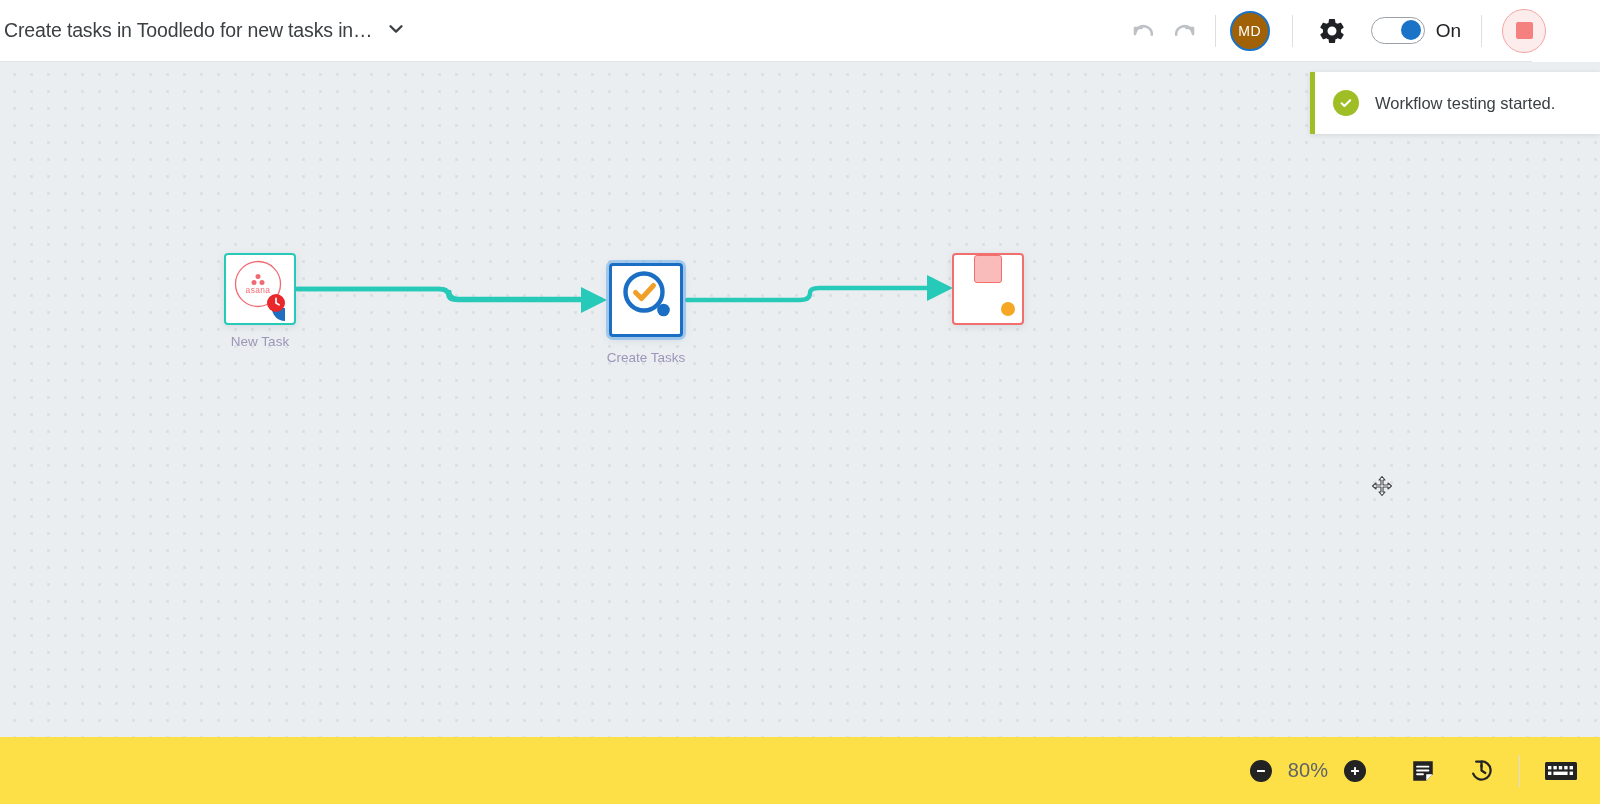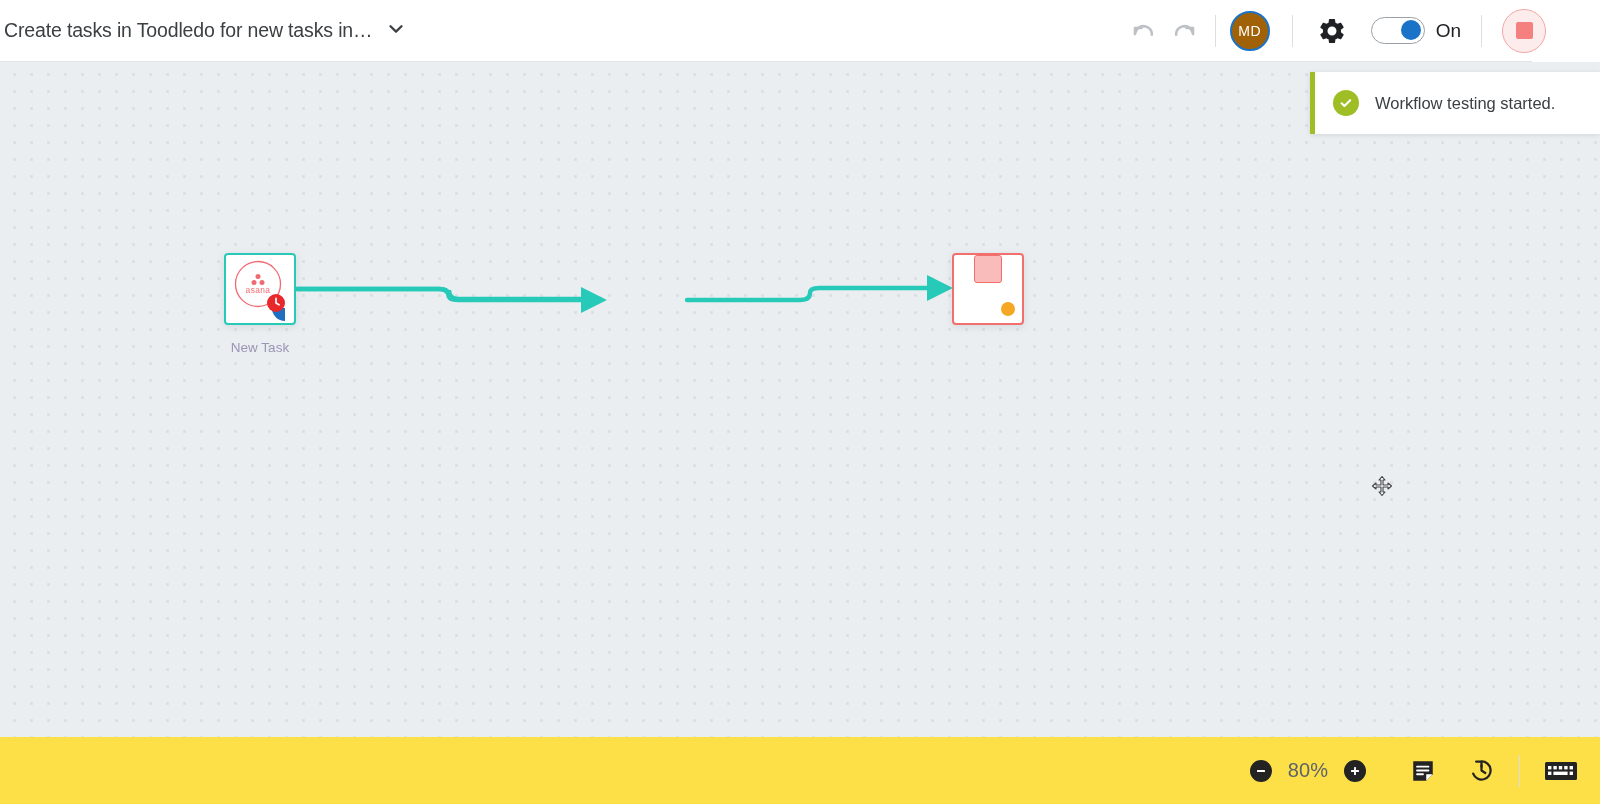--- a/index.html
+++ b/index.html
@@ -127,21 +127,21 @@
     border:3px solid #1a6fc4;
     box-shadow:0 0 0 3px rgba(110,175,235,0.55), 0 2px 8px rgba(110,140,170,0.25);
     width:74px; height:74px;
   }
   .node-stop {
     border:2.2px solid #f1706e;
     box-shadow:0 2px 7px rgba(120,130,140,0.18);
   }
   .node-label {
     position:absolute; left:50%; transform:translateX(-50%);
-    top:85px; white-space:nowrap;
+    top:79px; white-space:nowrap;
     font-size:13.5px; color:#9a96b8;
     user-select:none;
   }
   .node-action .node-label { top:84px; }
 
   
   .bottombar {
     position:absolute; left:0; top:737px;
     width:1600px; height:67px;
     background:#fde047;
@@ -267,20 +267,28 @@
         <path d="M6 14 A13 13 0 0 0 19 27 L19 14 Z" fill="#1f6fc0"></path>
       </svg>
 
       <svg width="20" height="20" viewBox="0 0 20 20" style="position:absolute; right:8px; bottom:10px;">
         <circle cx="10" cy="10" r="9" fill="#e8282b"></circle>
         <path d="M10 5.4 L10 10 L13 11.8" fill="none" stroke="#ffffff" stroke-width="1.7" stroke-linecap="round"></path>
       </svg>
       <span class="node-label">New Task</span>
     </div>
 
+    <div class="node node-action" style="left:609px; top:201px;">
+      <svg width="56" height="56" viewBox="0 0 56 56">
+        <circle cx="26" cy="26" r="18.5" fill="none" stroke="#1a6fc4" stroke-width="4.4"></circle>
+        <path d="M17.5 26.5 L23.5 32.5 L35.5 19.5" fill="none" stroke="#f0a028" stroke-width="5" stroke-linecap="round" stroke-linejoin="round"></path>
+        <circle cx="45.5" cy="44" r="6.3" fill="#1a6fc4"></circle>
+      </svg>
+      <span class="node-label">Create Tasks</span>
+    </div>
 
     <div class="node node-stop" style="left:952px; top:191px;">
       <div style="width:28px; height:28px; background:#f9bcba; border:1.6px solid #f1706e; border-radius:3px;"></div>
       <div style="position:absolute; right:7px; bottom:7px; width:14px; height:14px; border-radius:50%; background:#f5a623;"></div>
     </div>
 
     <div class="move-cursor" style="left:1371px; top:413px;">
       <svg width="22" height="22" viewBox="0 0 22 22">
         <path d="M11 1.5 L14 5 L12 5 L12 10 L17 10 L17 8 L20.5 11 L17 14 L17 12 L12 12 L12 17 L14 17 L11 20.5 L8 17 L10 17 L10 12 L5 12 L5 14 L1.5 11 L5 8 L5 10 L10 10 L10 5 L8 5 Z" fill="#ffffff" stroke="#3c4043" stroke-width="1.1" stroke-linejoin="round"></path>
       </svg>

